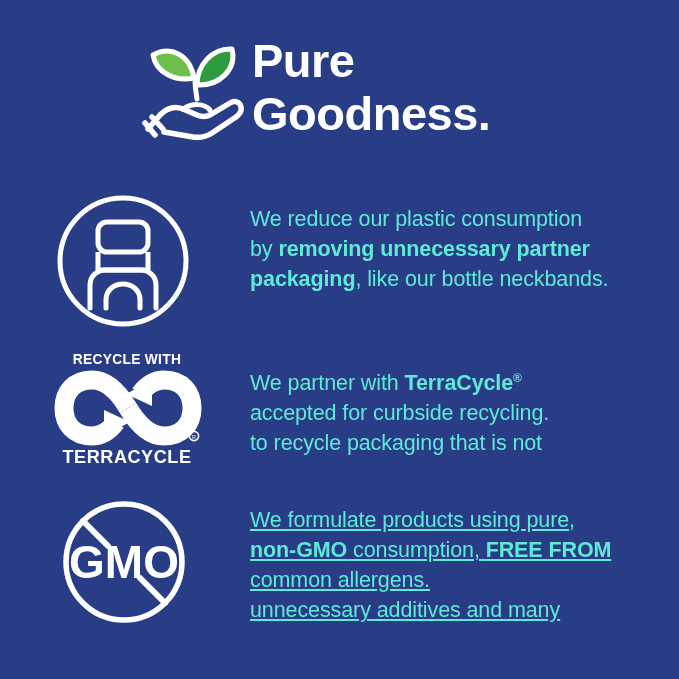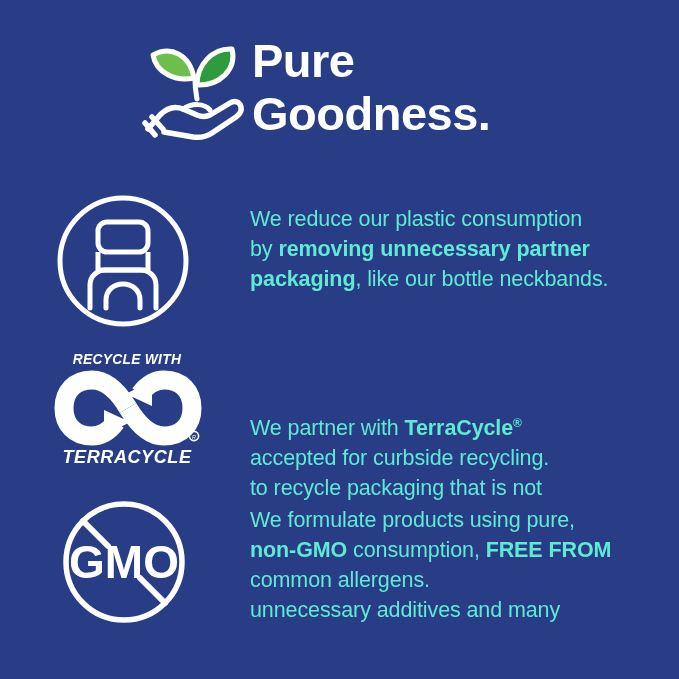--- a/index.html
+++ b/index.html
@@ -87,31 +87,30 @@
   .copy b {
     font-weight: bold;
   }
   .copy .reg {
     font-size: 12px;
     vertical-align: super;
     font-weight: bold;
   }
 
   .copy-1 { top: 14px; }
-  .copy-2 { top: 15px; margin-top: 45px; }
-  .copy-3 { top: 13px; }
+  .copy-2 { top: 15px; }
+  .copy-3 { top: 13px; text-decoration: underline; }
 
   
   .tc-badge {
     position: absolute;
     left: 0;
     top: 2px;
     width: 150px;
     height: 125px;
-    font-style: italic;
   }
   .tc-top-text {
     position: absolute;
     left: 0;
     top: 0;
     width: 150px;
     text-align: center;
     color: #ffffff;
     font-size: 15px;
     font-weight: bold;

